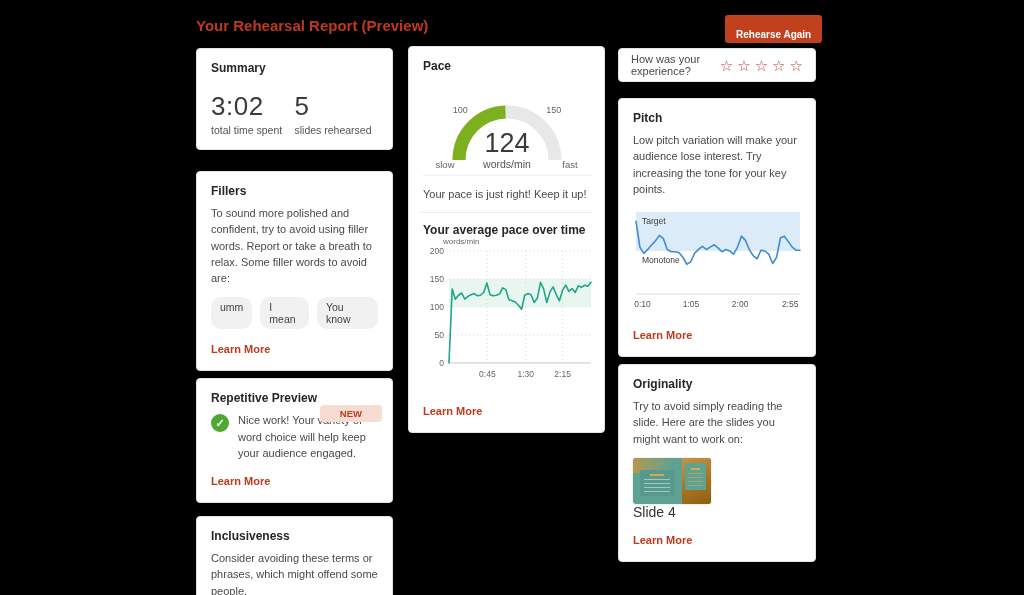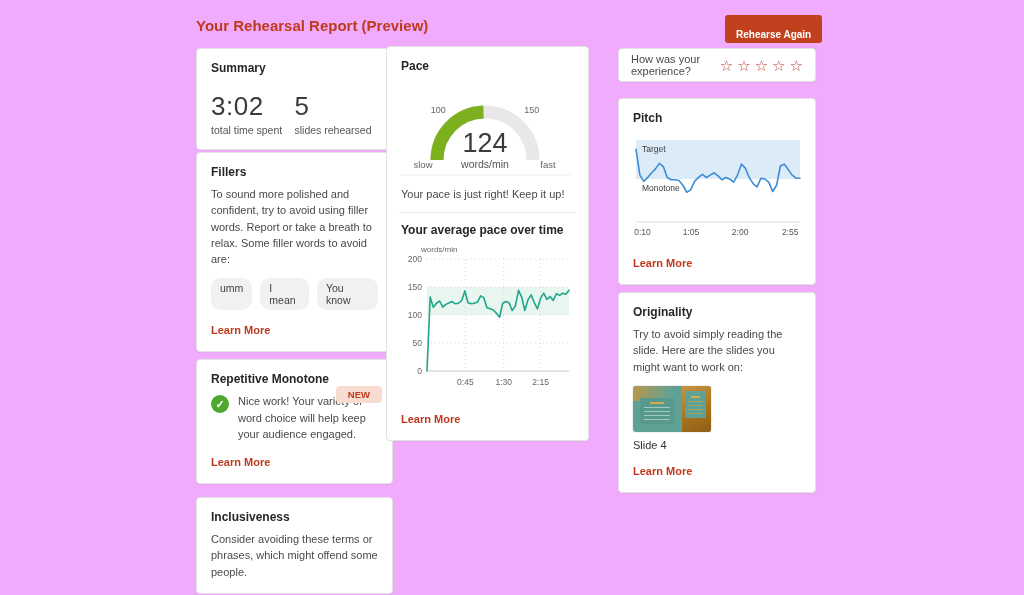--- a/index.html
+++ b/index.html
@@ -1,69 +1,69 @@
 <!DOCTYPE html>
 <html><head>
 <meta charset="utf-8">
 <style>
   * { margin:0; padding:0; box-sizing:border-box; }
   html,body { background:#fff; }
   .page {
-    position:relative; width:1024px; height:595px; background:#f0abfc;
+    position:relative; width:1024px; height:595px; background:#000000;
     font-family:"Liberation Sans", sans-serif; color:#3d3d3d; overflow:hidden;
   }
   .page-title {
     position:absolute; left:196px; top:17px;
     font-size:15px; font-weight:700; color:#be3a1e;
   }
   .btn-primary {
     position:absolute; left:725px; top:15px; height:23px; padding:14px 11px;
     background:#c1411f; color:#fff; border:none; border-radius:3px;
     font-family:inherit; font-size:10px; font-weight:700; cursor:pointer;
   }
   .col { position:absolute; display:flex; flex-direction:column; }
   .col1 { left:196px; top:48px; width:197px; }
-  .col2 { left:392px; top:46px; width:197px;align-items:flex-end; }
+  .col2 { left:408px; top:46px; width:197px; }
   .col3 { left:618px; top:48px; width:198px; }
   .card {
     background:#fff; border:1px solid #e2e2e2; border-radius:4px;
     padding:12px 14px 13px; position:relative;
     box-shadow:0 1px 2px rgba(0,0,0,0.03);
   }
   .card h2 { font-size:12px; font-weight:700; color:#262626; margin-bottom:7px; }
   .card p  { font-size:11px; line-height:1.48; color:#494949; }
-  .mb17 { margin-bottom:2px; } .mb15 { margin-bottom:7px; } .mb13 { margin-bottom:13px; }
+  .mb17 { margin-bottom:21px; } .mb15 { margin-bottom:7px; } .mb13 { margin-bottom:13px; }
   .stats { display:flex; margin-top:16px; }
   .stat { width:50%; }
   .stat-value { font-size:26px; color:#3b3b3b; letter-spacing:0.5px; }
   .stat-label { font-size:10.5px; color:#555; margin-top:2px; }
   .chips { display:flex; gap:8px; margin-top:11px; }
   .chip {
     background:#f1f1f1; border-radius:10px; padding:4px 9px;
     font-size:10.5px; color:#424242;
   }
   .learn-more {
     display:inline-block; margin-top:14px; font-size:11px; font-weight:700;
     color:#be3a1e; text-decoration:none; cursor:pointer;
   }
   .badge-new {
     position:absolute; right:10px; top:26px; background:#f8dcd2; color:#be3a1e;
-    font-size:9.5px; font-weight:700; padding:3px 12px; border-radius:4px;
+    font-size:9.5px; font-weight:700; padding:3px 20px; border-radius:4px;
   }
   .check-row { display:flex; gap:9px; margin-top:3px; }
   .check-circle {
     flex:none; width:18px; height:18px; border-radius:50%; background:#4ea72e;
     color:#fff; font-size:11px; font-weight:700; display:flex;
     align-items:center; justify-content:center; margin-top:2px;
   }
   .check-row p { width:128px; }
   .divider { border:none; border-top:1px solid #ededed; margin:10px -2px; }
   .gauge-wrap { margin-top:2px; }
   .feedback { font-size:11.5px; color:#3e3e3e; margin-top:6px; }
-  .chart-sub { font-size:12px; font-weight:700; color:#262626; margin:2px 0 8px; }
+  .chart-sub { font-size:12px; font-weight:700; color:#262626; margin:2px 0 0; }
   .exp-card {
     display:flex; align-items:center; justify-content:space-between;
     padding:4px 12px; margin-bottom:16px;
   }
   .exp-q { font-size:11px; color:#4a4a4a; }
   .stars { display:flex; gap:4px; }
   .star { color:#c2453a; font-size:15px; line-height:1; cursor:pointer; }
   .thumb {
     width:78px; height:46px; border-radius:3px; margin-top:11px;
     position:relative; overflow:hidden; background:#5fa294; cursor:pointer;
@@ -88,21 +88,21 @@
   }
   .thumb-card {
     position:absolute; right:7%; top:12%; width:27%; height:58%;
     background:#5fa294; border-radius:1px; padding:3px 3px;
   }
   .thumb-card .t-title { width:60%; height:2px; background:#d9a94e; margin:2px auto 3px; }
   .thumb-card .t-lines {
     height:60%;
     background:repeating-linear-gradient(to bottom, rgba(217,169,78,0.55) 0 1px, transparent 1px 4px);
   }
-  .slide-label { font-size:11px; color:#333; margin-top:7px; }
+  .slide-label { font-size:14px; color:#333; }
   svg text { font-family:"Liberation Sans", sans-serif; }
 </style>
 </head>
 <body>
 
 <div class="page">
 
   <h1 class="page-title">Your Rehearsal Report (Preview)</h1>
   <button class="btn-primary">Rehearse Again</button>
 
@@ -127,21 +127,21 @@
       <p>To sound more polished and confident, try to avoid using filler words. Report or take a breath to relax. Some filler words to avoid are:</p>
       <div class="chips">
           <span class="chip">umm</span>
           <span class="chip">I mean</span>
           <span class="chip">You know</span>
         </div>
       <a class="learn-more">Learn More</a>
     </section>
 
     <section class="card mb13">
-      <h2>Repetitive Monotone</h2>
+      <h2>Repetitive Preview</h2>
       <span class="badge-new">NEW</span>
       <div class="check-row">
         <span class="check-circle">✓</span>
         <p>Nice work! Your variety of word choice will help keep your audience engaged.</p>
       </div>
       <a class="learn-more">Learn More</a>
     </section>
 
     <section class="card">
       <h2>Inclusiveness</h2>
@@ -200,20 +200,21 @@
           <span class="star">☆</span>
           <span class="star">☆</span>
           <span class="star">☆</span>
           <span class="star">☆</span>
           <span class="star">☆</span>
         </span>
     </section>
 
     <section class="card mb15">
       <h2>Pitch</h2>
+      <p>Low pitch variation will make your audience lose interest. Try increasing the tone for your key points.</p>
       <div style="margin-top:10px"><svg width="170" height="104" viewBox="0 0 170 104">
     <rect x="3" y="5" width="164" height="39" fill="#dcebf8"></rect>
     <text x="9" y="17" font-size="8.5" fill="#3a3a3a">Target</text>
     <text x="9" y="56" font-size="8.5" fill="#3a3a3a">Monotone</text>
     <line x1="3" y1="87" x2="167" y2="87" stroke="#dcdcdc" stroke-width="1"></line>
     <polyline points="3,14.36 6.9,40.1 10.81,46.34 14.71,42.44 18.62,37.76 22.52,33.86 26.43,28.4 30.33,31.52 34.24,42.44 38.14,44.78 42.05,44.78 45.95,45.56 49.86,50.24 53.76,57.26 57.67,54.92 61.57,46.34 65.48,42.44 69.38,39.32 73.29,42.44 77.19,40.1 81.1,37.76 85,40.88 88.9,44.78 92.81,42.44 96.71,44 100.62,47.12 104.52,40.1 108.43,29.18 112.33,33.08 116.24,42.44 120.14,48.68 124.05,51.8 127.95,43.22 131.86,44 135.76,47.12 139.67,56.48 143.57,50.24 147.48,30.74 151.38,29.18 155.29,34.64 159.19,40.1 163.1,43.22 167,43.22" fill="none" stroke="#3f8bd4" stroke-width="1.6" stroke-linejoin="round" stroke-linecap="round"></polyline>
     <text x="9.56" y="100" font-size="8.5" fill="#555" text-anchor="middle">0:10</text>
             <text x="57.94" y="100" font-size="8.5" fill="#555" text-anchor="middle">1:05</text>
             <text x="107.14" y="100" font-size="8.5" fill="#555" text-anchor="middle">2:00</text>
             <text x="157.16" y="100" font-size="8.5" fill="#555" text-anchor="middle">2:55</text>

